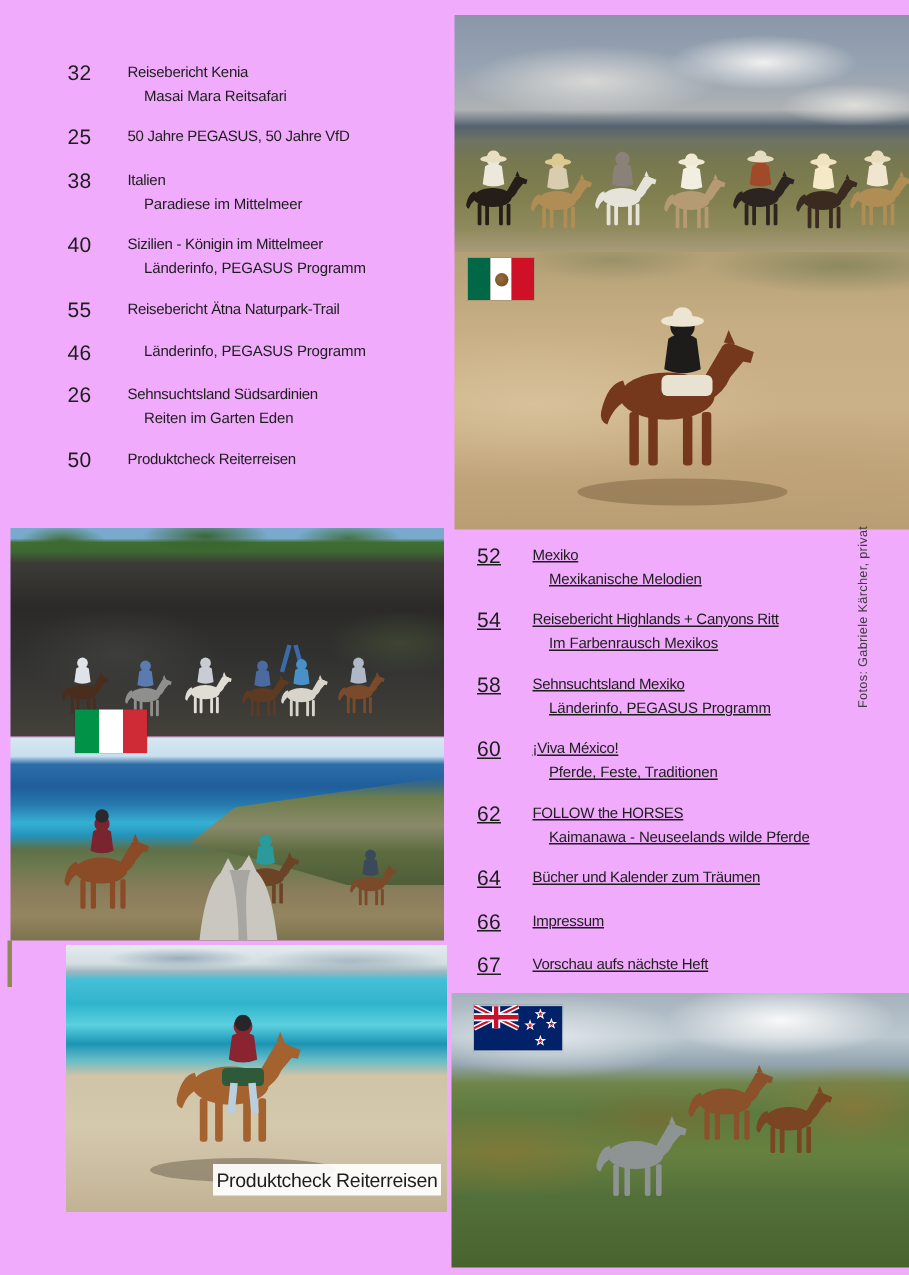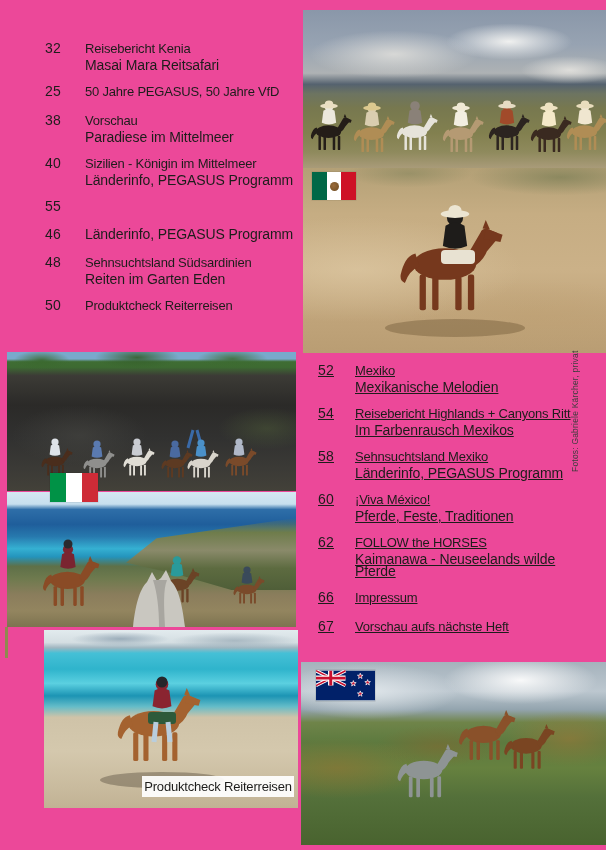--- a/index.html
+++ b/index.html
@@ -1,29 +1,29 @@
 <!DOCTYPE html>
 <html><head>
 <meta charset="utf-8">
 <style>
   html,body { margin:0; padding:0; background:#ffffff; }
   .page {
-    position:relative; width:606px; height:850px; background:#ec4899;
+    position:relative; width:606px; height:850px; background:#f0abfc;
     font-family:"Liberation Sans", sans-serif; color:#1d1d1b; overflow:hidden;
   }
   
   .toc { position:absolute; }
   .toc-left  { left:45px; top:40px;  width:258px; }
   .toc-right { left:318px; top:362px; width:268px;text-decoration:underline; }
   .toc-item { display:flex; align-items:flex-start; margin-bottom:12px; }
   .toc-num  { flex:0 0 40px; font-size:14px; letter-spacing:.2px; }
   .toc-right .toc-num { flex:0 0 37px; }
   .toc-titles { flex:1; }
-  .toc-title { font-size:13px; line-height:17px; letter-spacing:-0.2px; white-space:nowrap; }
-  .toc-sub   { font-size:14px; line-height:12px; margin-top:2px; letter-spacing:-0.1px; }
+  .toc-title { font-size:10px; line-height:17px; letter-spacing:-0.2px; white-space:nowrap; }
+  .toc-sub   { font-size:10px; line-height:12px; margin-top:2px; letter-spacing:-0.1px;margin-left:11px; }
   .toc-sub:empty { display:none; }
   
   .photo { position:absolute; overflow:hidden; }
   .photo svg { position:absolute; left:0; top:0; }
   .photoA { left:303px; top:10px; width:303px; height:158px;
     background:
       radial-gradient(90px 26px at 68% 20%, rgba(245,245,243,.95), rgba(245,245,243,0) 70%),
       radial-gradient(120px 34px at 30% 28%, rgba(225,224,220,.85), rgba(225,224,220,0) 70%),
       radial-gradient(70px 20px at 88% 38%, rgba(235,233,228,.8), rgba(235,233,228,0) 70%),
       linear-gradient(180deg,#8a97a9 0%, #97a3b2 22%, #aeb2b4 40%, #55626f 47%, #6d7461 53%, #77784f 62%, #82804f 78%, #8f8a5d 90%, #a99b79 100%);
@@ -124,44 +124,45 @@
     </div>
     <div class="toc-item">
       <span class="toc-num">25</span>
       <div class="toc-titles">
           <div class="toc-title">50 Jahre PEGASUS, 50 Jahre VfD</div>
         </div>
     </div>
     <div class="toc-item">
       <span class="toc-num">38</span>
       <div class="toc-titles">
-          <div class="toc-title">Vorschau</div>
+          <div class="toc-title">Italien</div>
           <div class="toc-sub">Paradiese im Mittelmeer</div>
         </div>
     </div>
     <div class="toc-item">
       <span class="toc-num">40</span>
       <div class="toc-titles">
           <div class="toc-title">Sizilien - Königin im Mittelmeer</div>
           <div class="toc-sub">Länderinfo, PEGASUS Programm</div>
         </div>
     </div>
     <div class="toc-item">
       <span class="toc-num">55</span>
       <div class="toc-titles">
+          <div class="toc-title">Reisebericht Ätna Naturpark-Trail</div>
         </div>
     </div>
     <div class="toc-item">
       <span class="toc-num">46</span>
       <div class="toc-titles">
           <div class="toc-sub">Länderinfo, PEGASUS Programm</div>
         </div>
     </div>
     <div class="toc-item">
-      <span class="toc-num">48</span>
+      <span class="toc-num">26</span>
       <div class="toc-titles">
           <div class="toc-title">Sehnsuchtsland Südsardinien</div>
           <div class="toc-sub">Reiten im Garten Eden</div>
         </div>
     </div>
     <div class="toc-item">
       <span class="toc-num">50</span>
       <div class="toc-titles">
           <div class="toc-title">Produktcheck Reiterreisen</div>
         </div>
@@ -293,20 +294,26 @@
         </div>
     </div>
     <div class="toc-item">
       <span class="toc-num">62</span>
       <div class="toc-titles">
           <div class="toc-title">FOLLOW the HORSES</div>
           <div class="toc-sub">Kaimanawa - Neuseelands wilde Pferde</div>
         </div>
     </div>
     <div class="toc-item">
+      <span class="toc-num">64</span>
+      <div class="toc-titles">
+          <div class="toc-title">Bücher und Kalender zum Träumen</div>
+        </div>
+    </div>
+    <div class="toc-item">
       <span class="toc-num">66</span>
       <div class="toc-titles">
           <div class="toc-title">Impressum</div>
         </div>
     </div>
     <div class="toc-item">
       <span class="toc-num">67</span>
       <div class="toc-titles">
           <div class="toc-title">Vorschau aufs nächste Heft</div>
         </div>

